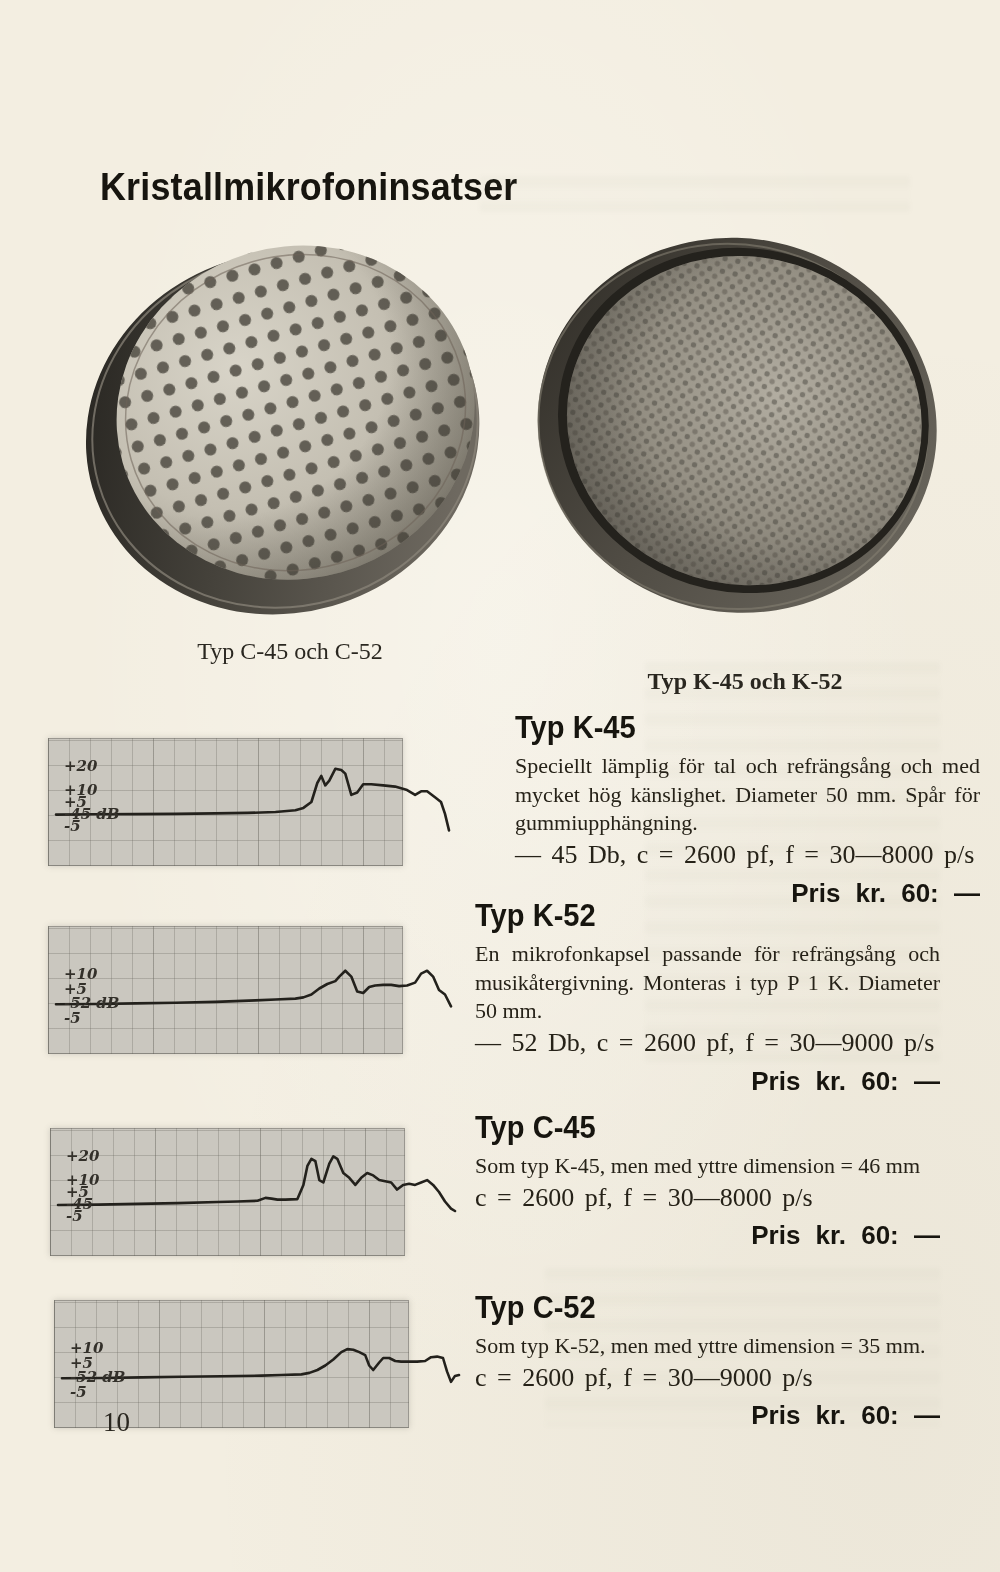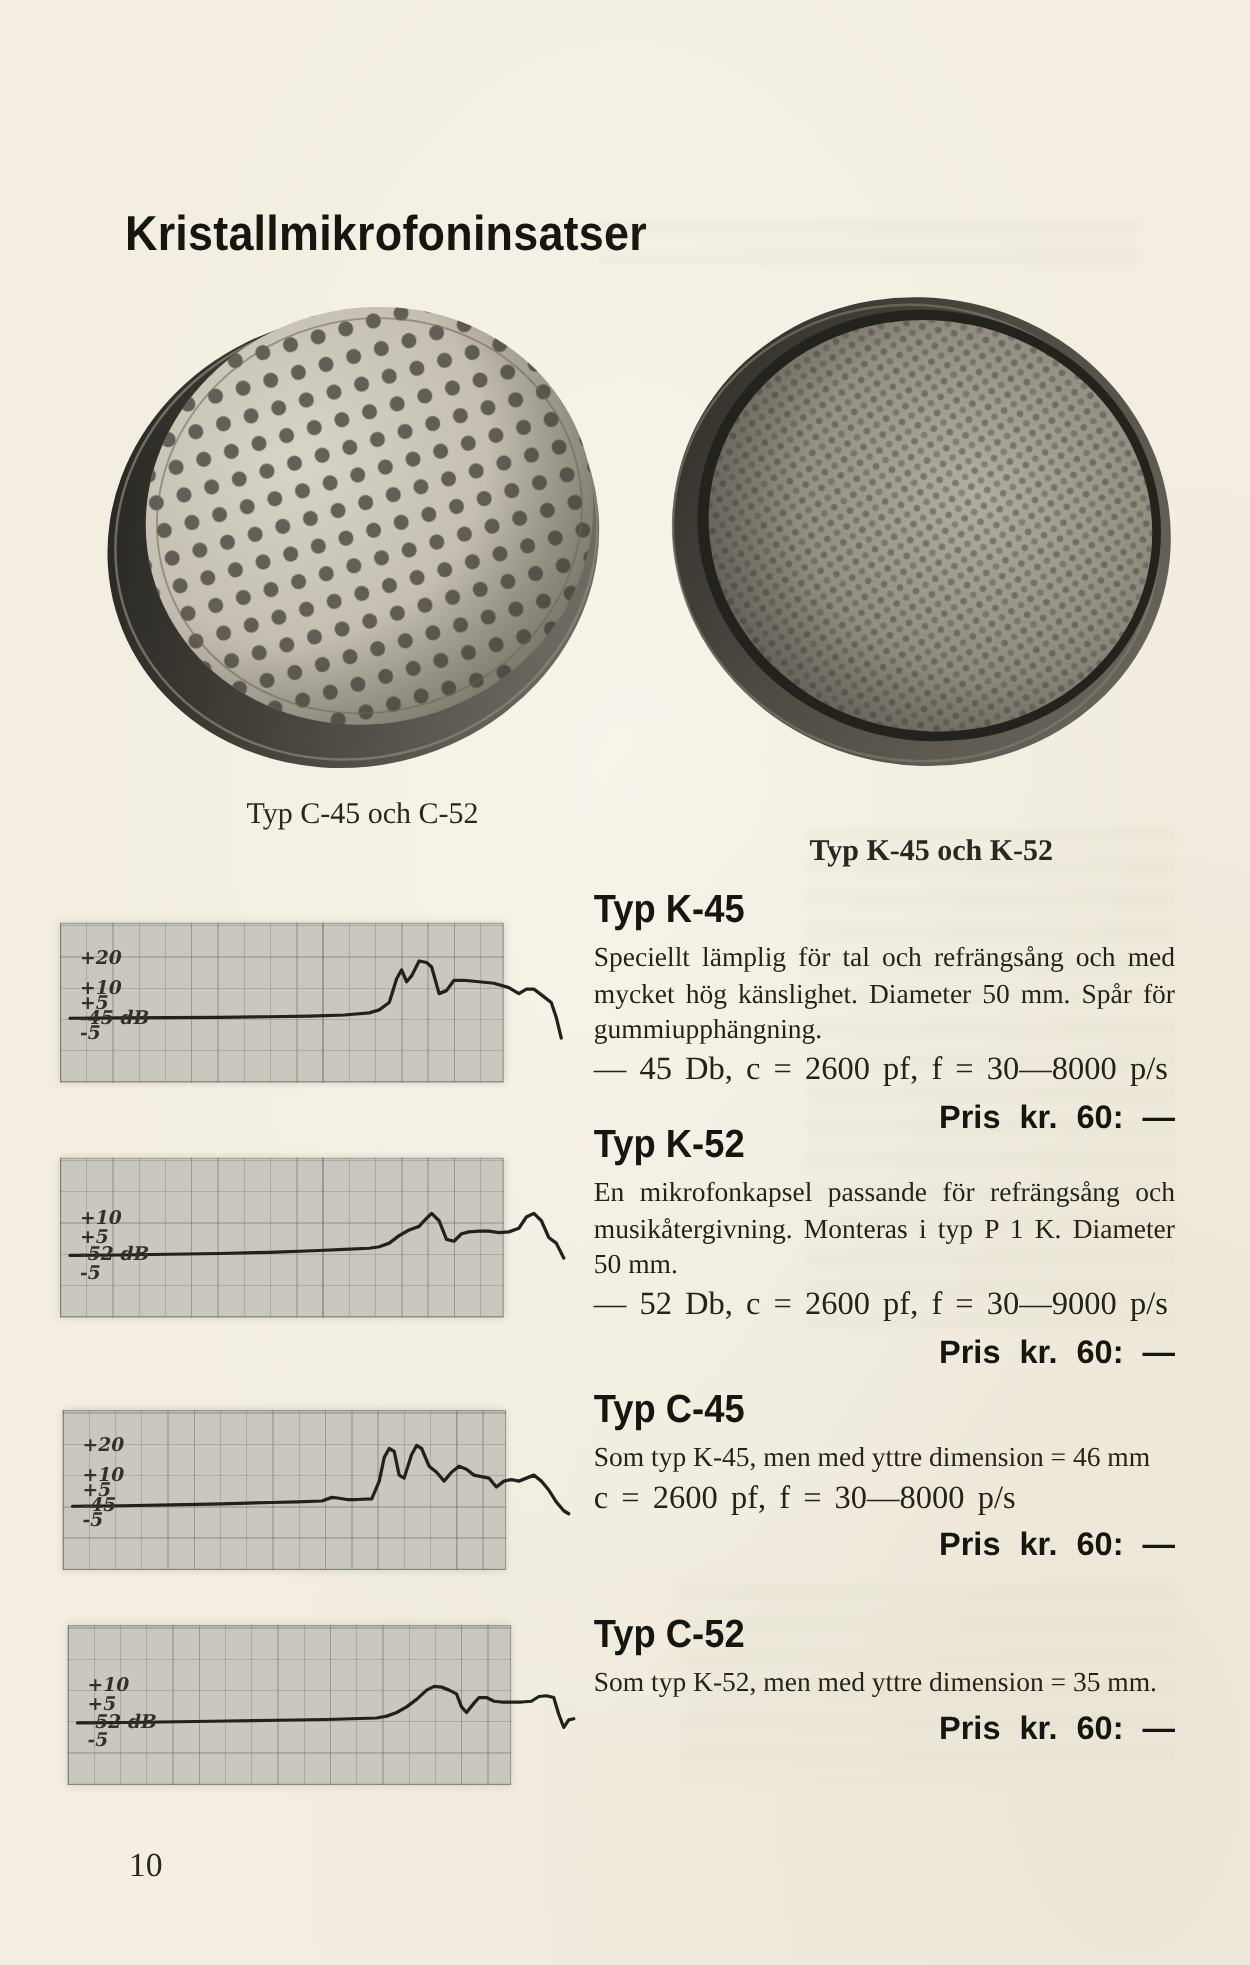--- a/index.html
+++ b/index.html
@@ -24,28 +24,28 @@
            repeating-linear-gradient(90deg, rgba(84,82,74,.22) 0 1px, transparent 1px 105px);
          box-shadow:0 0 0 1px rgba(96,94,86,.45) inset, 0 0 6px rgba(96,94,86,.25);}
   .chart svg{position:absolute;left:0;top:0;}
   .chart .ylab{position:absolute;left:16px;font-family:"DejaVu Serif", serif;font-style:italic;
                font-weight:700;font-size:15px;line-height:18px;color:#33302a;white-space:nowrap;}
   #chart-0{left:48px;top:738px;}
   #chart-1{left:48px;top:926px;}
   #chart-2{left:50px;top:1128px;}
   #chart-3{left:54px;top:1300px;}
   .product{position:absolute;left:475px;width:465px;}
-  #prod-0{top:710px;} #prod-1{top:898px;} #prod-2{top:1110px;} #prod-3{top:1290px;}
+  #prod-0{top:710px;margin-left:40px;} #prod-1{top:898px;} #prod-2{top:1110px;} #prod-3{top:1290px;}
   .product h2{margin:0 0 8px 0;font-family:"Liberation Sans", sans-serif;font-weight:800;
               font-size:30px;color:#17150f;transform:scale(.97,1.05);transform-origin:left top;}
   .product .desc{margin:0;font-size:22px;line-height:1.3;text-align:justify;color:#262218;}
   .product .specs{margin:0;font-size:26px;line-height:1.3;color:#262218;word-spacing:4px;}
   .product .price{margin:6px 0 0 0;text-align:right;font-family:"Liberation Sans", sans-serif;
                   font-weight:800;font-size:26px;color:#17150f;word-spacing:8px;}
-  .pagenum{position:absolute;left:103px;top:1477px;font-size:27px;color:#29261f;}
+  .pagenum{position:absolute;left:103px;top:1407px;font-size:27px;color:#29261f;}
   .ghost{position:absolute;pointer-events:none;opacity:.35;filter:blur(2px);
          background:repeating-linear-gradient(to bottom, rgba(130,138,112,.12) 0 11px, rgba(130,138,112,.03) 11px 26px);}
   #ghost-1{left:480px;top:176px;width:430px;height:36px;}
   #ghost-2{left:645px;top:662px;width:295px;height:400px;}
   #ghost-3{left:545px;top:1268px;width:395px;height:158px;}
 </style>
 </head>
 <body>
 
 <div class="page">
@@ -183,18 +183,19 @@
   <section class="product" id="prod-2">
     <h2>Typ C-45</h2>
     <p class="desc">Som typ K-45, men med yttre dimension = 46 mm</p>
     <p class="specs">c = 2600 pf,  f = 30—8000 p/s</p>
     <p class="price">Pris kr. 60: —</p>
   </section>
 
   <section class="product" id="prod-3">
     <h2>Typ C-52</h2>
     <p class="desc">Som typ K-52, men med yttre dimension = 35 mm.</p>
+    <p class="specs">c = 2600 pf,  f = 30—9000 p/s</p>
     <p class="price">Pris kr. 60: —</p>
   </section>
 
   <div class="pagenum">10</div>
 
 </div>
 
 </body></html>

